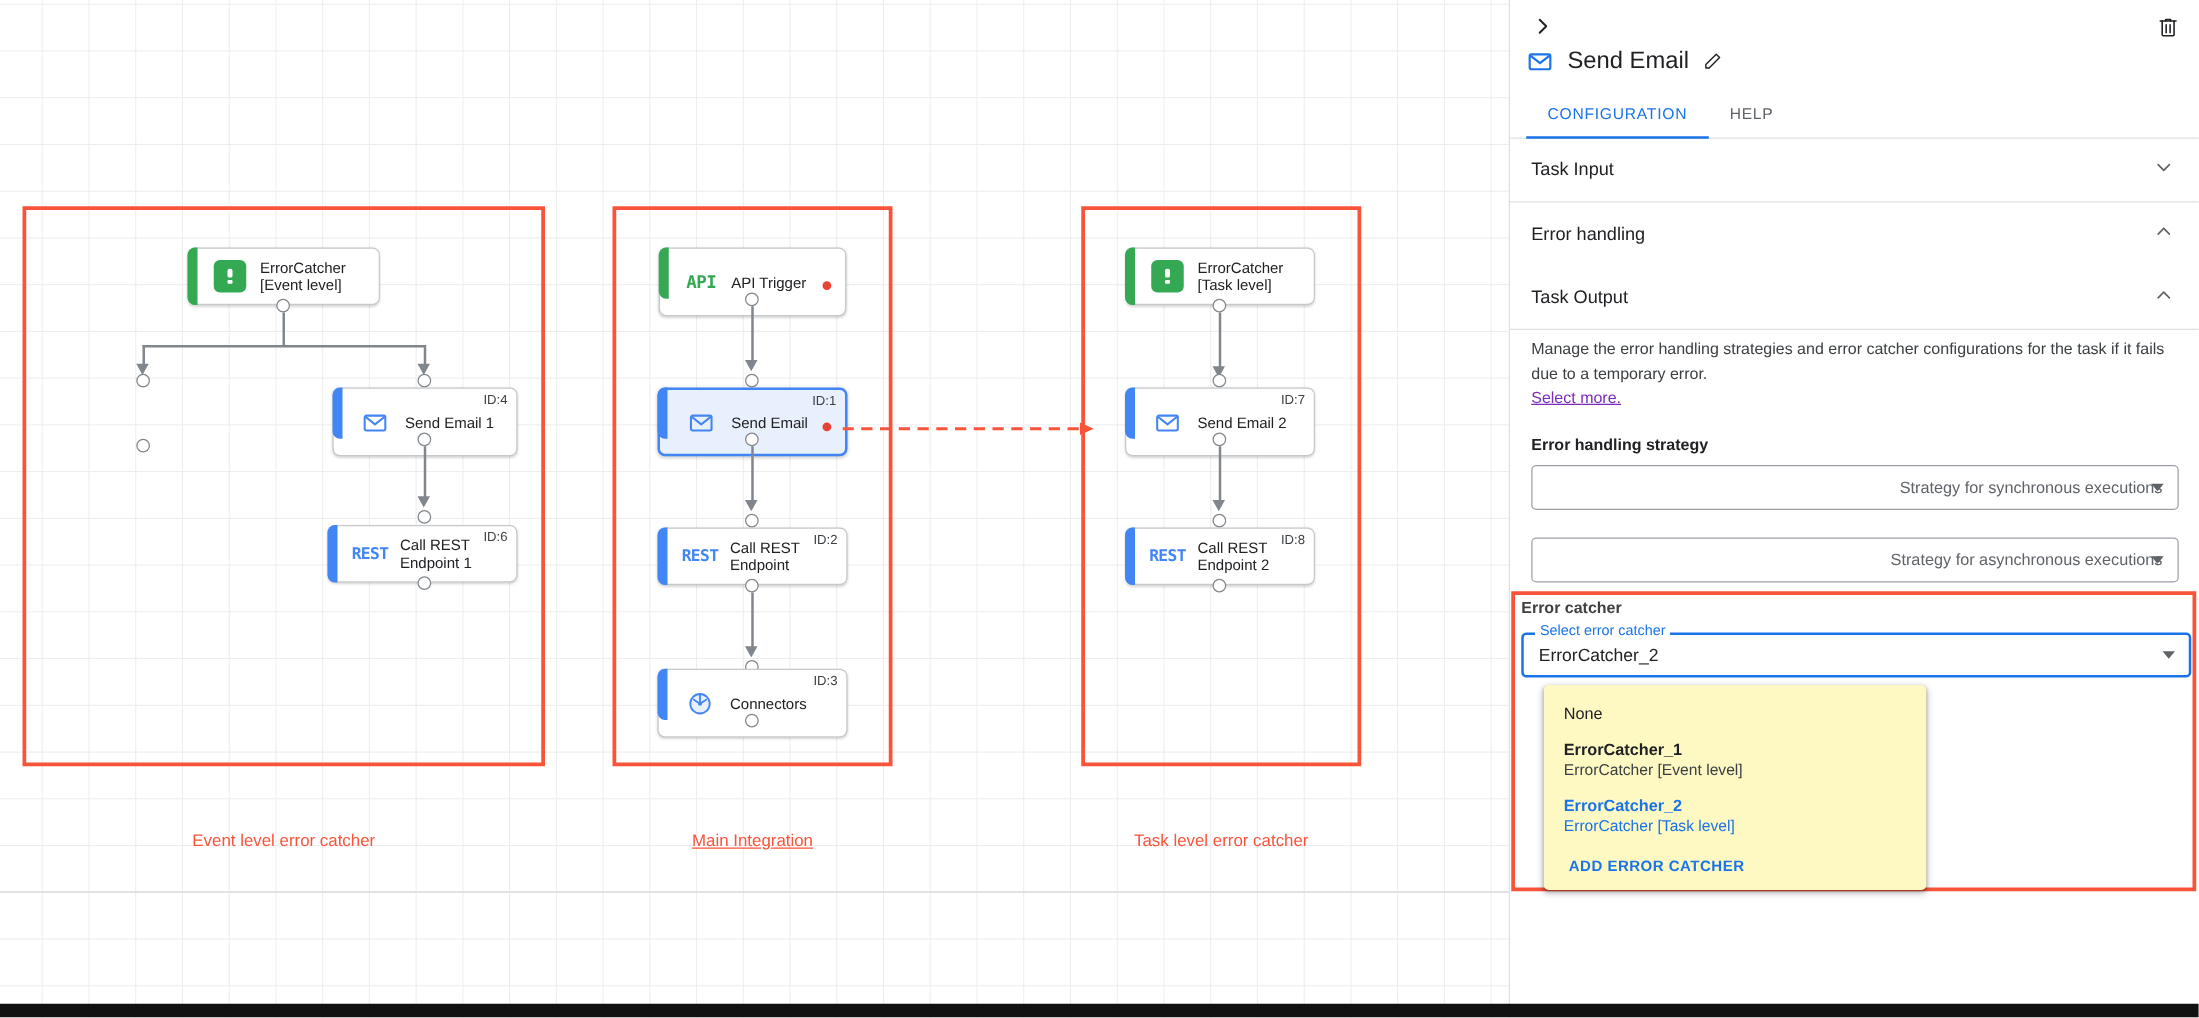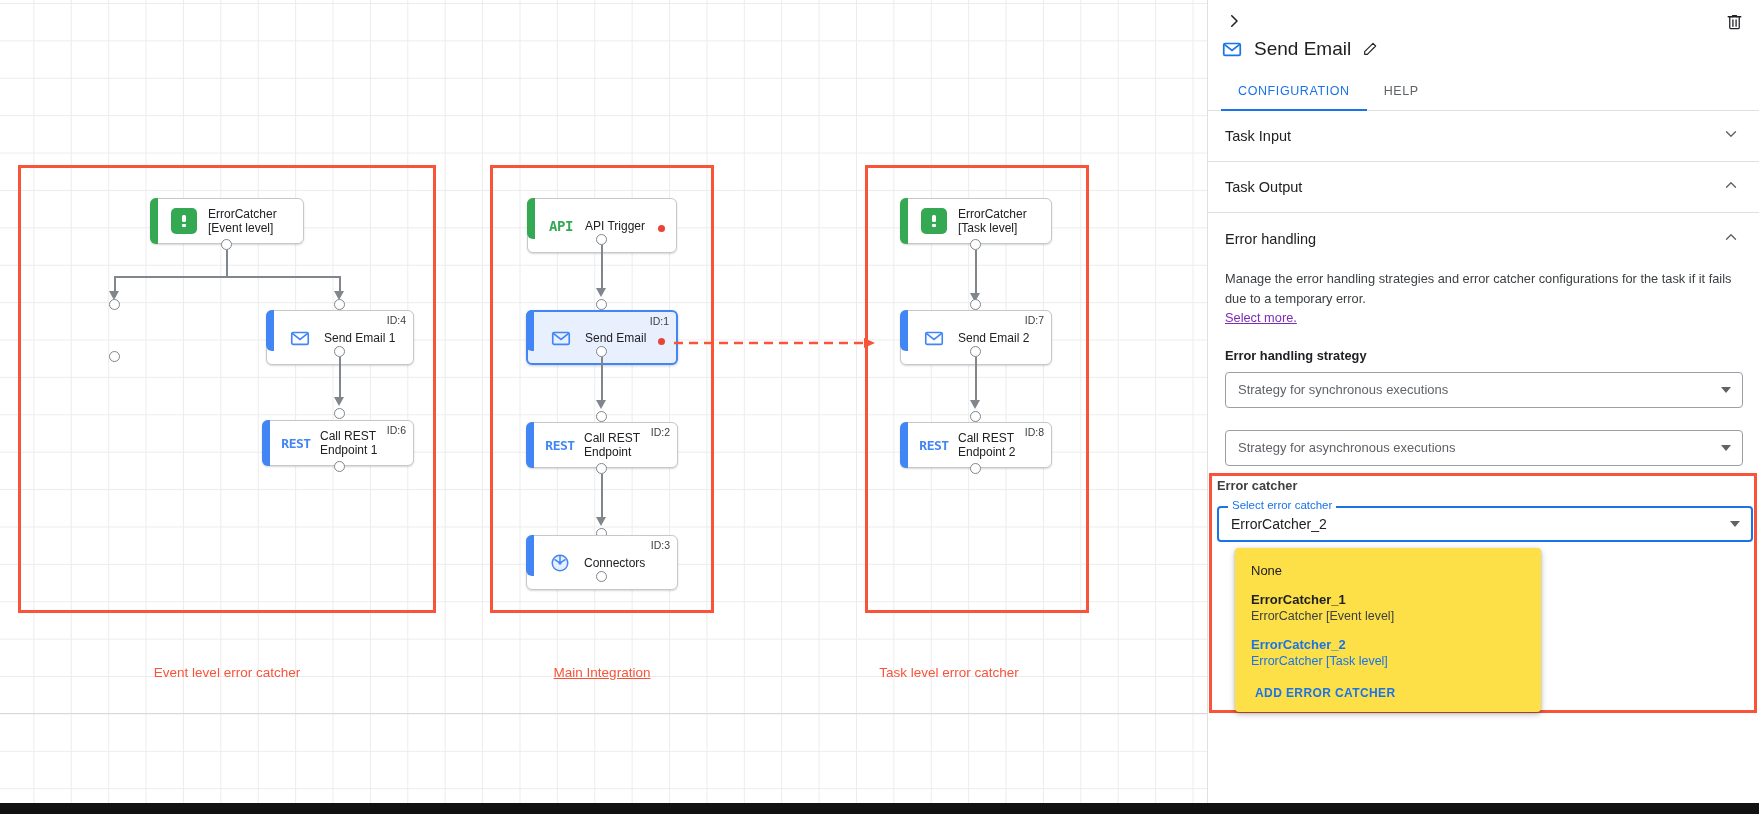--- a/index.html
+++ b/index.html
@@ -222,20 +222,21 @@
     position: relative;
     height: 36px;
     border: 1px solid #9aa0a6;
     border-radius: 4px;
     display: flex; align-items: center;
     padding: 0 12px;
     margin-top: 9px;
     font-size: 13px;
     color: #5f6368;
     cursor: pointer;
+    justify-content: flex-end;
   }
   .caret {
     position: absolute; right: 11px; top: 50%; transform: translateY(-50%);
     width: 0; height: 0;
     border-left: 5px solid transparent;
     border-right: 5px solid transparent;
     border-top: 6px solid #5f6368;
   }
 
   
@@ -278,21 +279,21 @@
     width: 0; height: 0;
     border-left: 5px solid transparent;
     border-right: 5px solid transparent;
     border-top: 6px solid #5f6368;
   }
 
   #ec-menu {
     position: absolute;
     left: 1235px; top: 548px;
     width: 306px;
-    background: #fde047;
+    background: #fef9c3;
     border-radius: 4px;
     box-shadow: 0 2px 6px rgba(0,0,0,0.28), 0 1px 2px rgba(0,0,0,0.18);
     padding: 8px 0 10px 0;
   }
   .menu-item {
     padding: 7px 16px;
     cursor: pointer;
   }
   .menu-item .mi-main { font-size: 13px; color: #202124; }
   .menu-item .mi-main.bold { font-weight: bold; }
@@ -436,21 +437,21 @@
     <div class="port" style="left:596px; top:571px;"></div>
 
     <div class="dashed-arrow" style="left:674px; top:335px; width:206px; height:16px;">
       <svg width="206" height="16">
         <line x1="0" y1="8" x2="190" y2="8" stroke="#f9533a" stroke-width="2.4" stroke-dasharray="9,6"></line>
         <polygon points="190,3 201,8 190,13" fill="#f9533a"></polygon>
       </svg>
     </div>
 
     <div class="group-box" style="left:865px; top:165px; width:224px; height:448px;"></div>
-    <div class="group-caption" style="left:837px; top:665px; width:224px;">Task level error catcher</div>
+    <div class="group-caption" style="left:865px; top:665px; width:224px;">Task level error catcher</div>
 
     <div class="node green tall" style="left:900px; top:198px; width:152px;">
       <div class="accent"></div>
       <div class="icon">
         <div class="icon-badge-green">
             <i class="bar"></i>
             <i></i>
           </div>
       </div>
       <div class="nlabel">ErrorCatcher
@@ -528,30 +529,30 @@
 
     <div style="position:absolute; left:0; top:111px; width:552px;">
       <div class="section-row">
         <span class="stitle">Task Input</span>
         <span>
           <svg width="18" height="18" viewBox="0 0 24 24" fill="none" stroke="#5f6368" stroke-width="1.8" stroke-linecap="round" stroke-linejoin="round">
               <path d="M6 9l6 6 6-6"></path>
             </svg>
         </span>
       </div>
-      <div class="section-row">
-        <span class="stitle">Task Output</span>
+      <div class="section-row" style="border-bottom:none;">
+        <span class="stitle">Error handling</span>
         <span>
           <svg width="18" height="18" viewBox="0 0 24 24" fill="none" stroke="#5f6368" stroke-width="1.8" stroke-linecap="round" stroke-linejoin="round">
               <path d="M6 15l6-6 6 6"></path>
             </svg>
         </span>
       </div>
-      <div class="section-row" style="border-bottom:none;">
-        <span class="stitle">Error handling</span>
+      <div class="section-row">
+        <span class="stitle">Task Output</span>
         <span>
           <svg width="18" height="18" viewBox="0 0 24 24" fill="none" stroke="#5f6368" stroke-width="1.8" stroke-linecap="round" stroke-linejoin="round">
               <path d="M6 15l6-6 6 6"></path>
             </svg>
         </span>
       </div>
 
       <div class="eh-body">
         <div class="eh-desc">
           <span>Manage the error handling strategies and error catcher configurations for the task if it fails due to a temporary error.</span>

